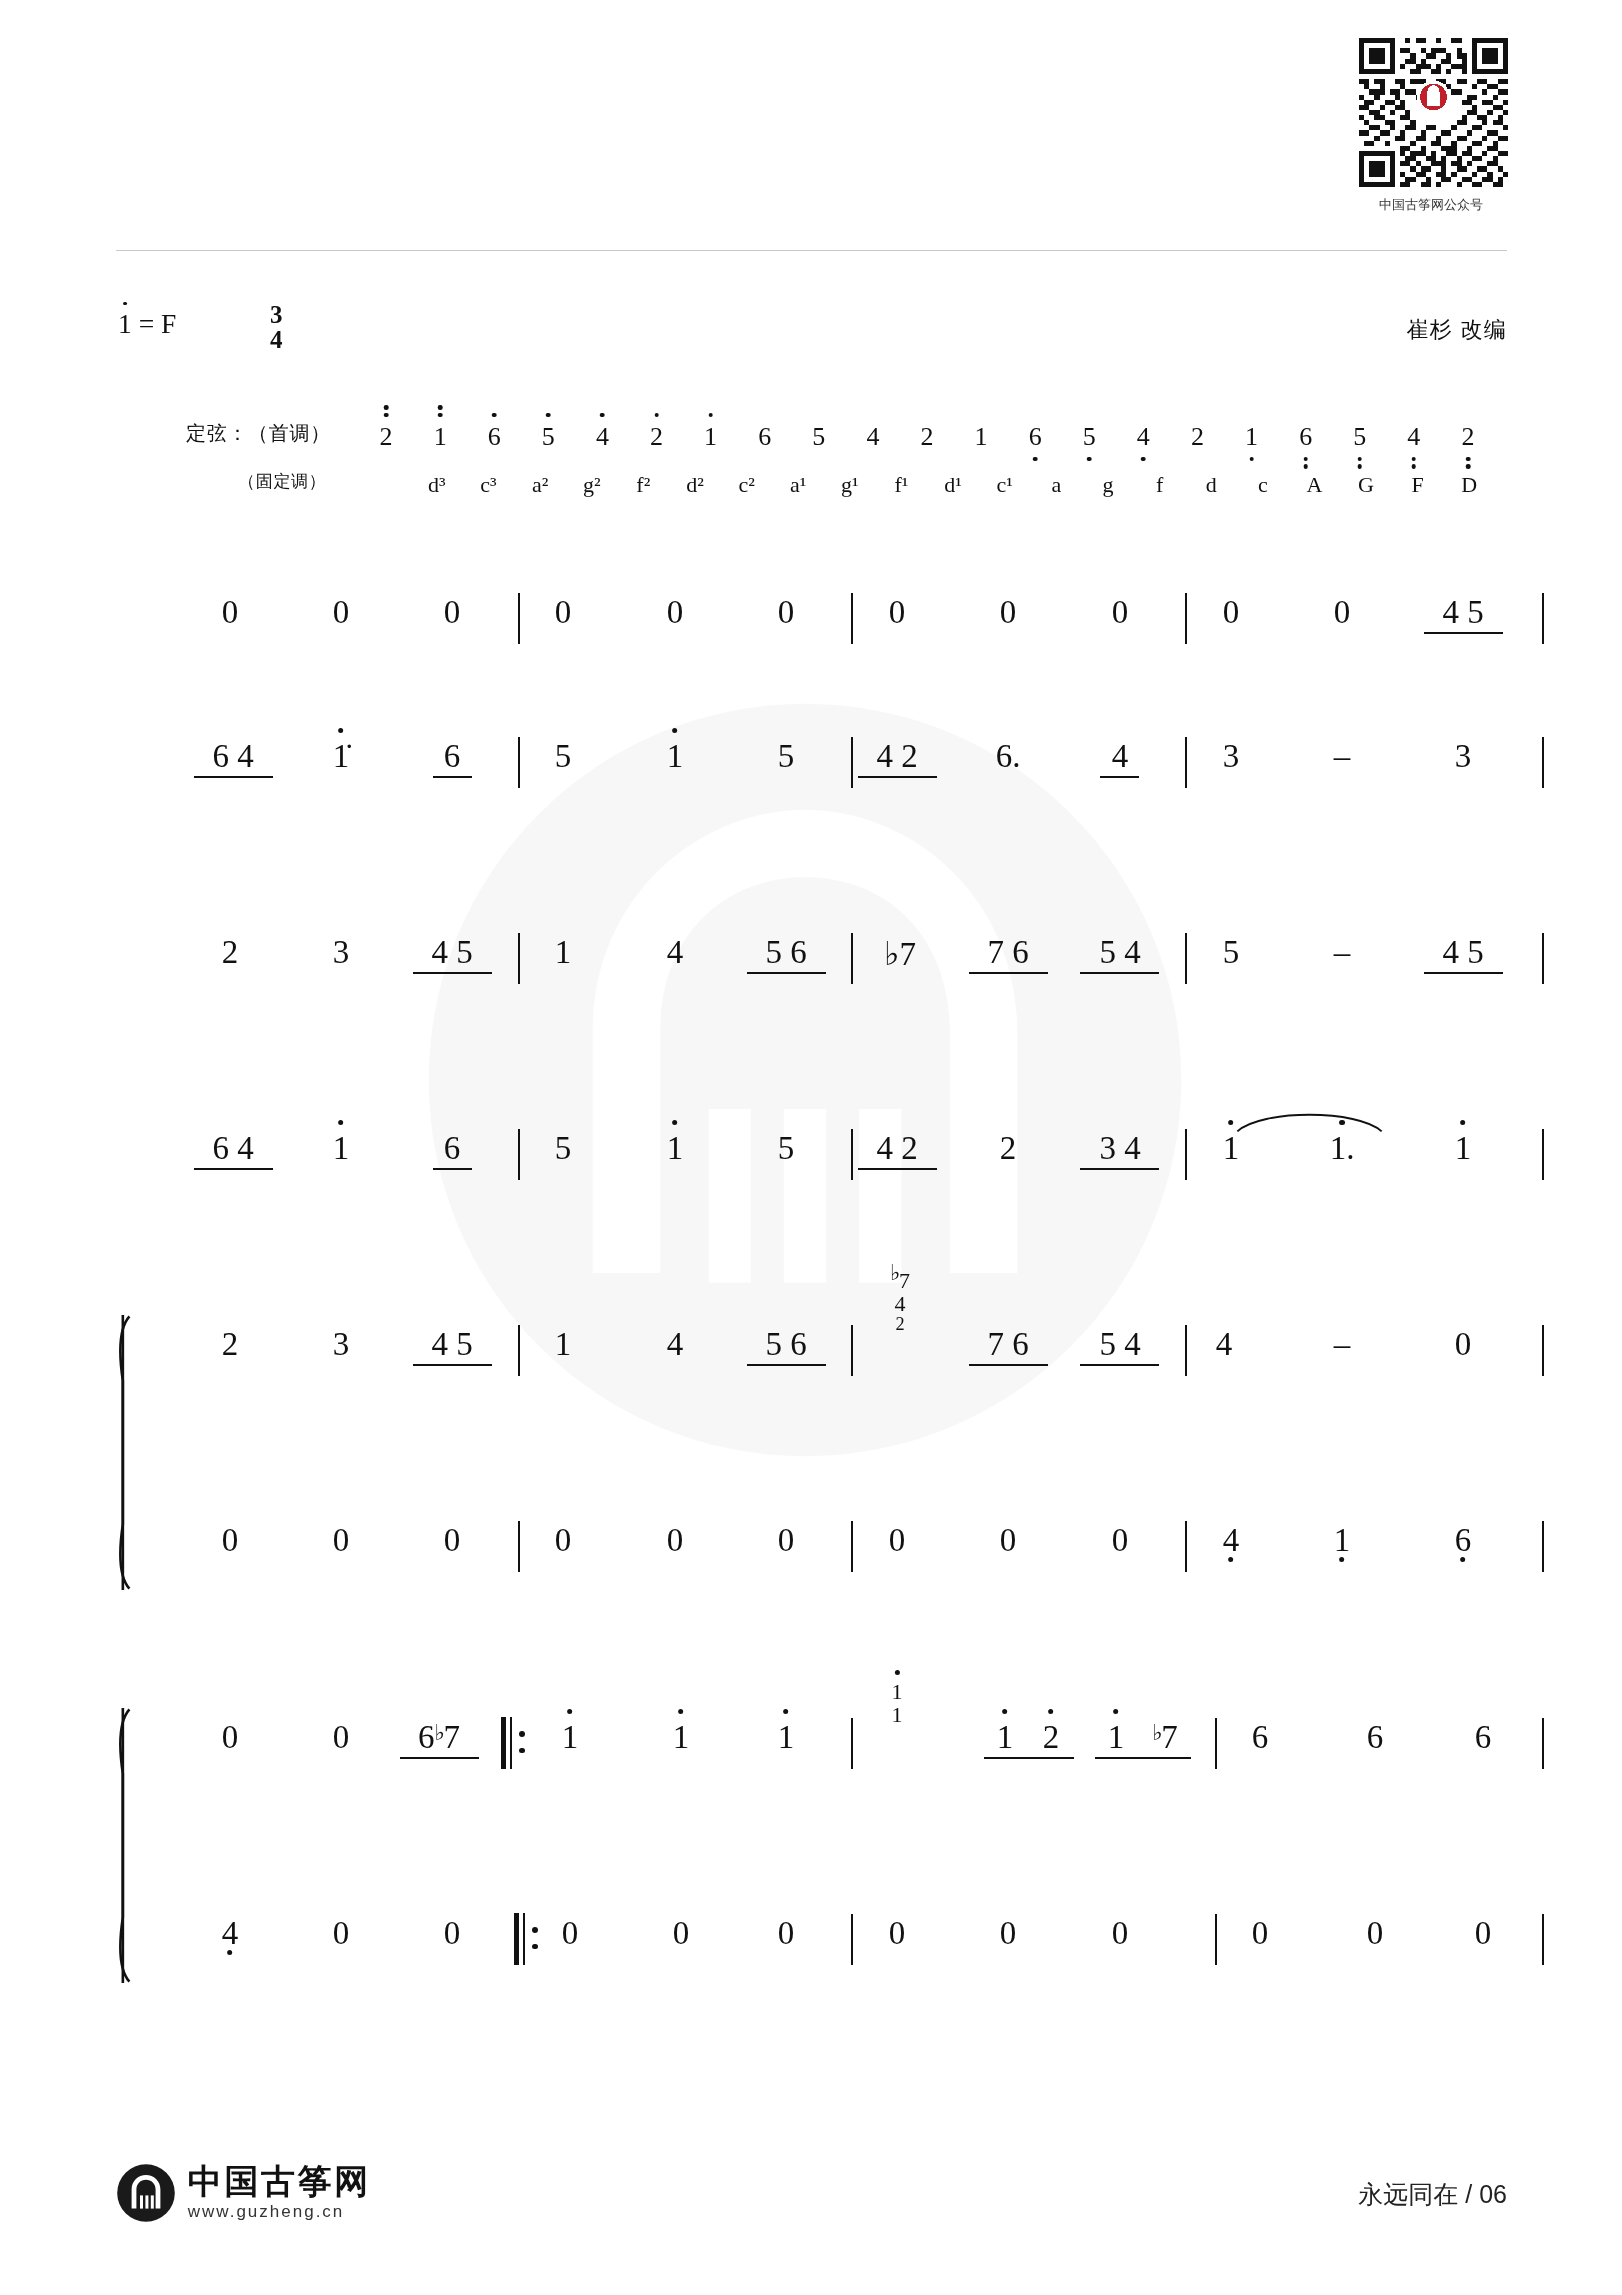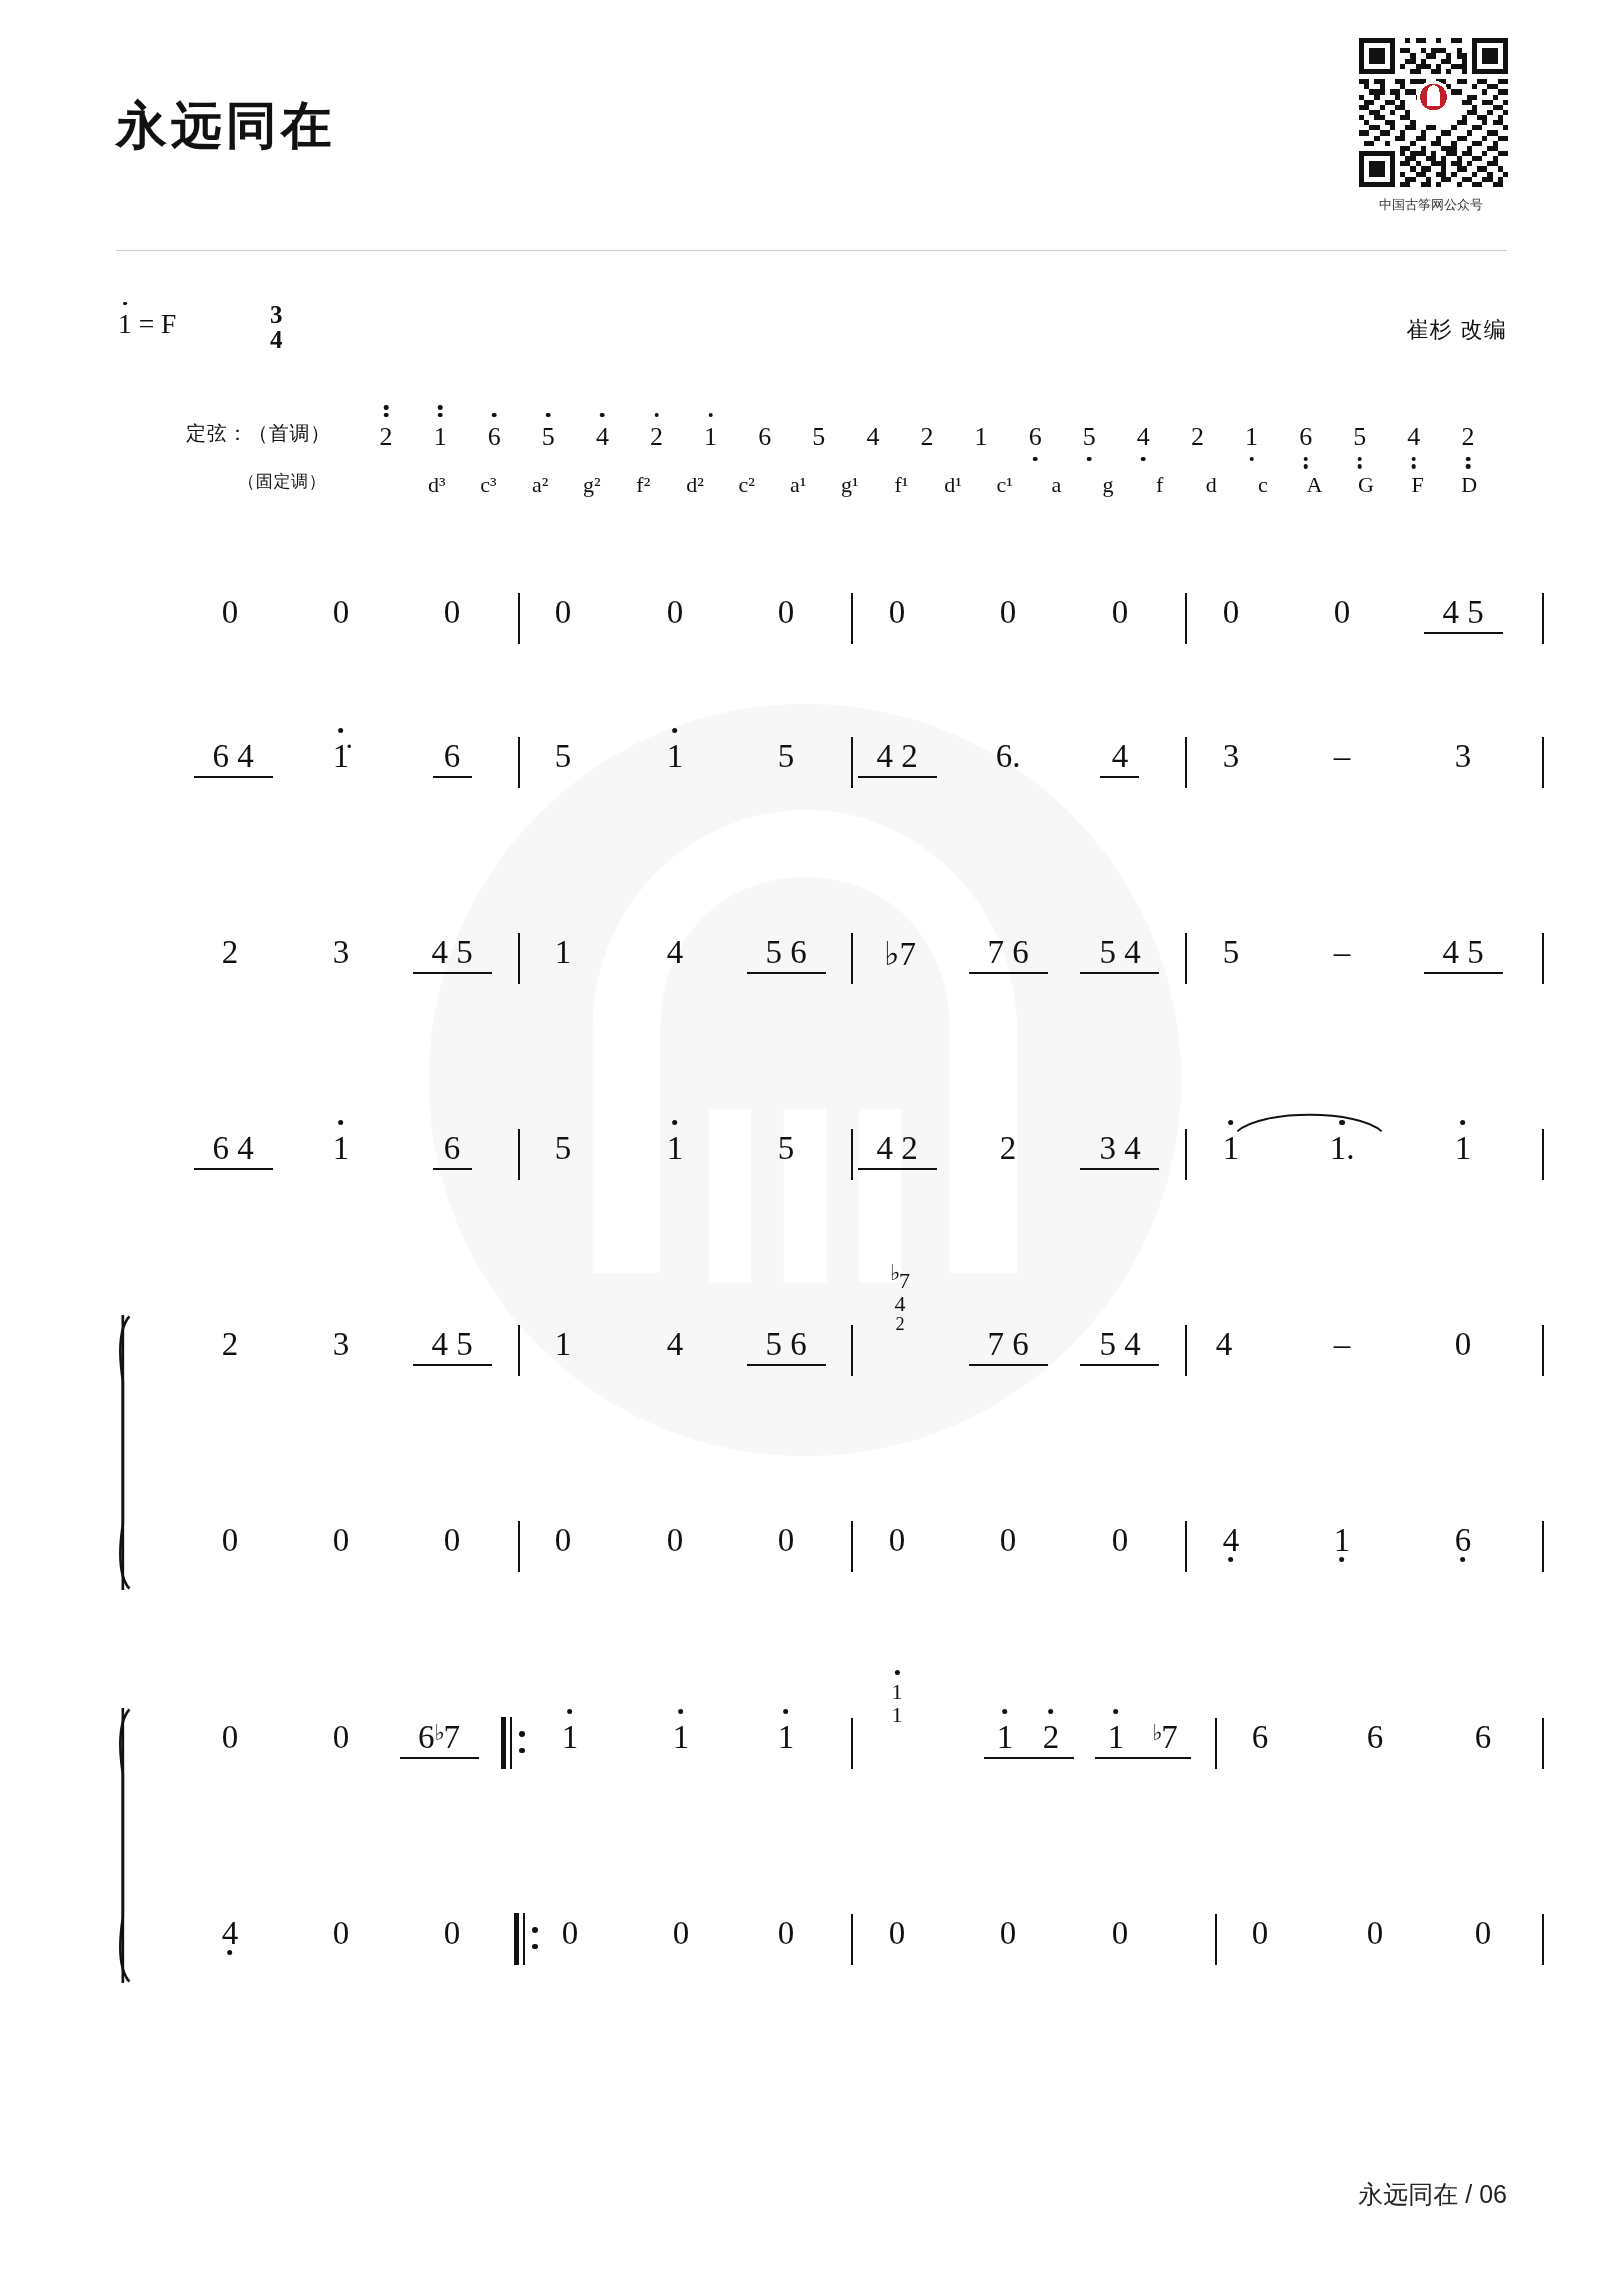--- a/index.html
+++ b/index.html
@@ -144,21 +144,20 @@
   <div class="watermark">
     <svg viewBox="0 0 400 400" xmlns="http://www.w3.org/2000/svg">
       <circle cx="200" cy="200" r="195" fill="#9a9a9a"></circle>
       <path d="M90 300 L90 175 C90 105 145 60 200 60 C255 60 310 105 310 175 L310 300 L275 300 L275 175 C275 125 242 95 200 95 C158 95 125 125 125 175 L125 300 Z" fill="#ffffff"></path>
       <rect x="150" y="215" width="22" height="90" fill="#ffffff"></rect>
       <rect x="189" y="215" width="22" height="90" fill="#ffffff"></rect>
       <rect x="228" y="215" width="22" height="90" fill="#ffffff"></rect>
     </svg>
   </div>
 
-  <div class="title">永远同在</div>
 
   <div class="qr">
     <svg viewBox="0 0 29 29" xmlns="http://www.w3.org/2000/svg" width="149" height="149" shape-rendering="crispEdges">
       <rect width="29" height="29" fill="#fff"></rect>
       <g fill="#111">
         <rect x="0" y="0" width="7" height="1"></rect>
           <rect x="0" y="6" width="7" height="1"></rect>
         <rect x="0" y="0" width="1" height="7"></rect>
           <rect x="6" y="0" width="1" height="7"></rect>
         <rect x="2" y="2" width="3" height="3"></rect>
@@ -623,16 +622,31 @@
         <span class="bar" style="left:1054px;"></span>
         <span class="n" style="left:1099px;top:5.2px;">0</span>
         <span class="n" style="left:1214px;top:5.2px;">0</span>
         <span class="n" style="left:1322px;top:5.2px;">0</span>
         <span class="bar" style="left:1381px;"></span>
       </div>
     </div>
 
   </div>
 
+  <div class="footer-logo">
+    <div class="mark">
+      <svg viewBox="0 0 100 100" xmlns="http://www.w3.org/2000/svg">
+        <circle cx="50" cy="50" r="48" fill="#1a1a1a"></circle>
+        <path d="M26 76 L26 44 C26 30 37 20 50 20 C63 20 74 30 74 44 L74 76 L66 76 L66 44 C66 35 59 28 50 28 C41 28 34 35 34 44 L34 76 Z" fill="#ffffff"></path>
+        <rect x="40" y="54" width="5" height="22" fill="#ffffff"></rect>
+        <rect x="49" y="54" width="5" height="22" fill="#ffffff"></rect>
+        <rect x="58" y="54" width="5" height="22" fill="#ffffff"></rect>
+      </svg>
+    </div>
+    <div class="txt">
+      <div class="cn">中国古筝网</div>
+      <div class="url">www.guzheng.cn</div>
+    </div>
+  </div>
   <div class="footer-right">永远同在 / 06</div>
 
 </div>
 
 
 </body></html>

